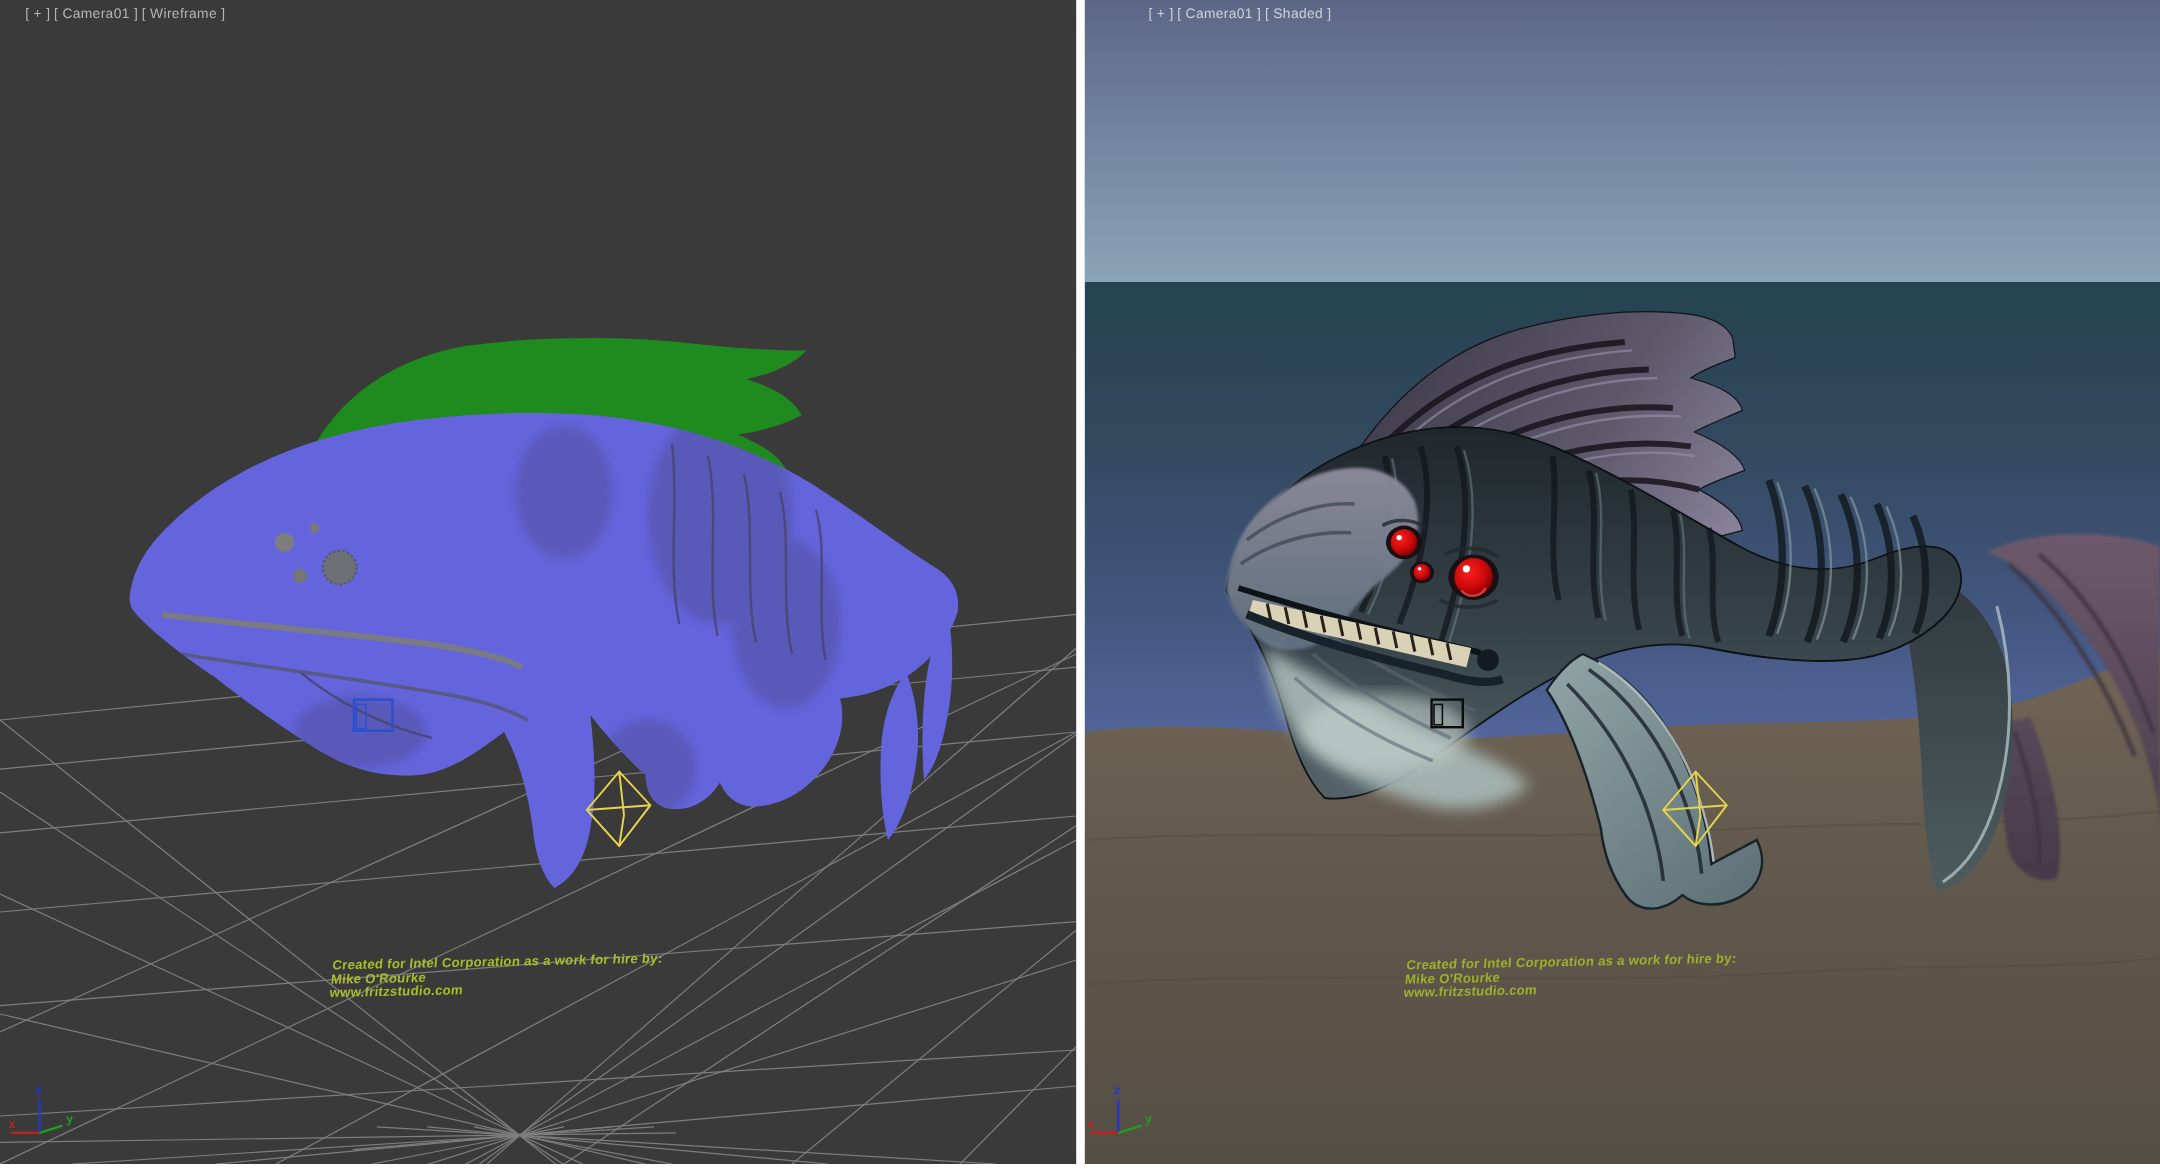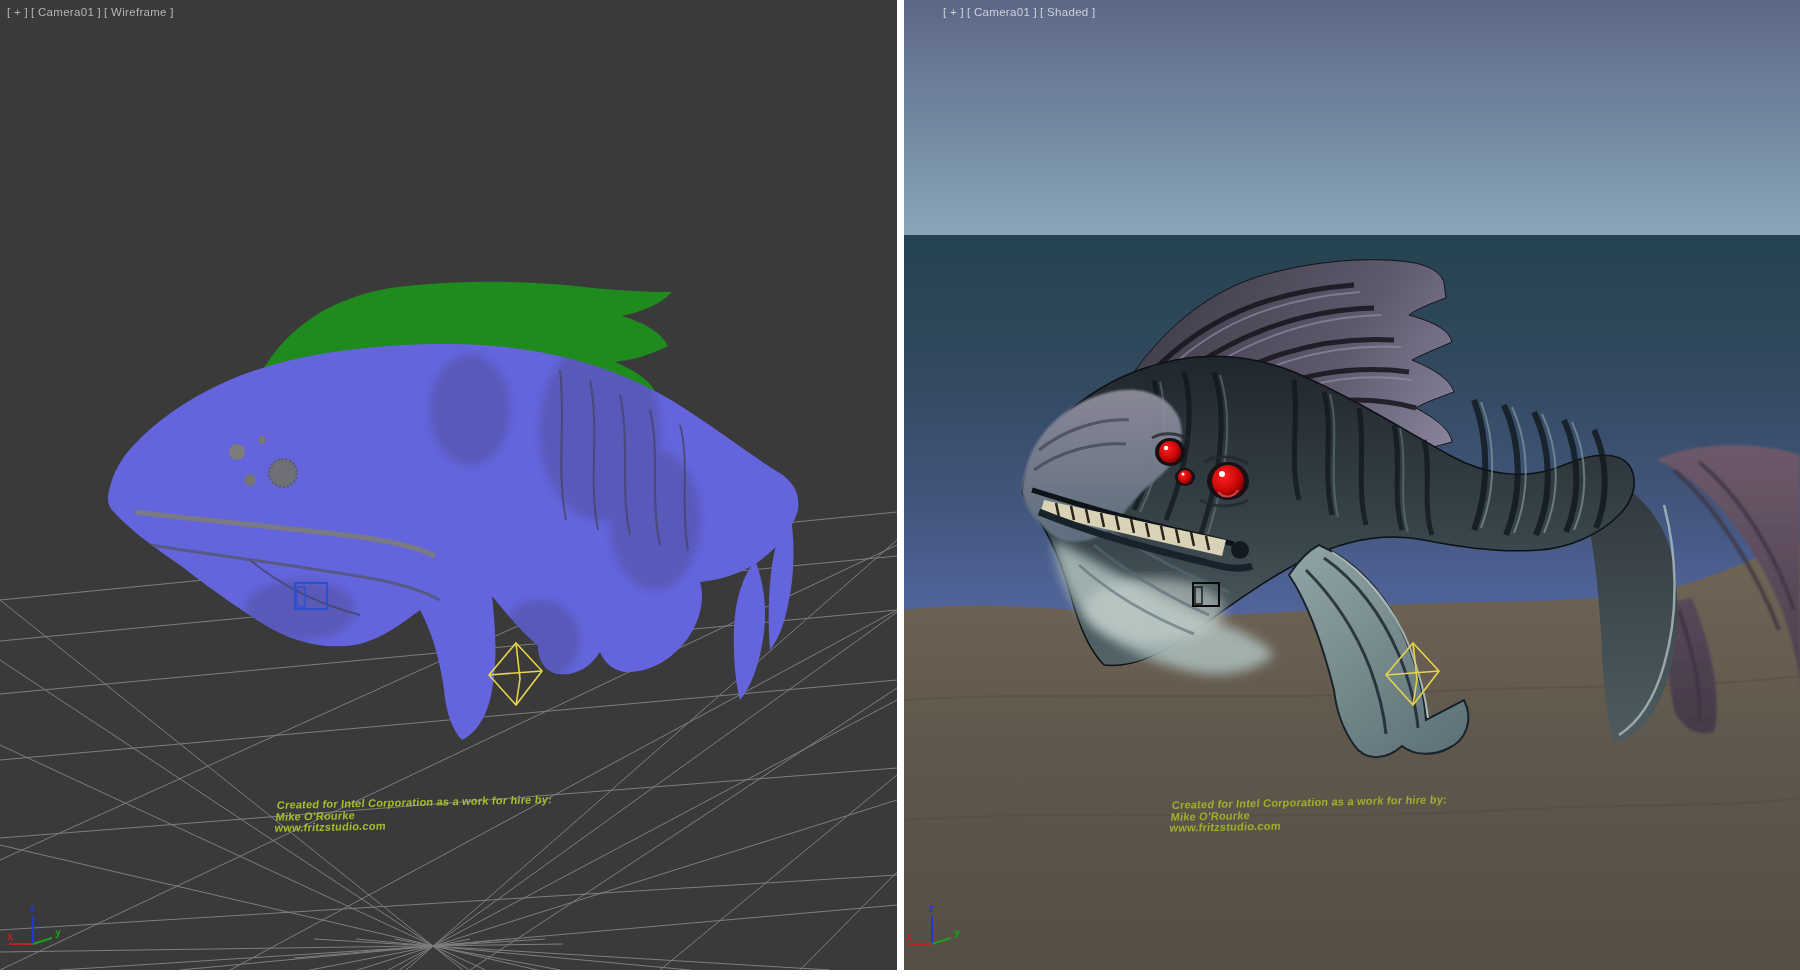--- a/index.html
+++ b/index.html
@@ -2,21 +2,21 @@
 <html><head>
 <meta charset="utf-8">
 <style>
   html,body{margin:0;padding:0;width:1800px;height:978px;background:#ffffff;overflow:hidden;
     font-family:"Liberation Sans",sans-serif;}
   .app{position:relative;width:1800px;height:978px;background:#ffffff;}
   .viewport{position:absolute;top:0;height:970px;overflow:hidden;}
   #vp-left{left:0;width:897px;background:#3a3a3a;}
   #vp-right{left:904px;width:896px;background:#5c6786;}
   .splitter{position:absolute;left:897px;top:0;width:7px;height:970px;background:#ffffff;cursor:col-resize;}
-  .vp-label{position:absolute;left:7px;top:6px;font-size:11.5px;letter-spacing:.3px;white-space:nowrap;z-index:30;}
+  .vp-label{position:absolute;left:21px;top:6px;font-size:11.5px;letter-spacing:.3px;white-space:nowrap;z-index:30;}
   #vp-left .vp-label{color:#b5b5b5;}
   #vp-right .vp-label{color:#ccd3db;padding-left:32px;}
   .vp-label span{margin-right:3px;cursor:pointer;}
   svg{position:absolute;left:0;top:0;}
   .watermark{position:absolute;z-index:20;color:#a8bd2b;font-weight:bold;font-size:11px;
     line-height:11.5px;letter-spacing:.2px;transform:skewX(-7deg) rotate(-1.2deg);white-space:nowrap;}
   #vp-left .watermark{left:276px;top:797px;}
   #vp-right .watermark{left:267px;top:797px;}
 </style>
 </head>

